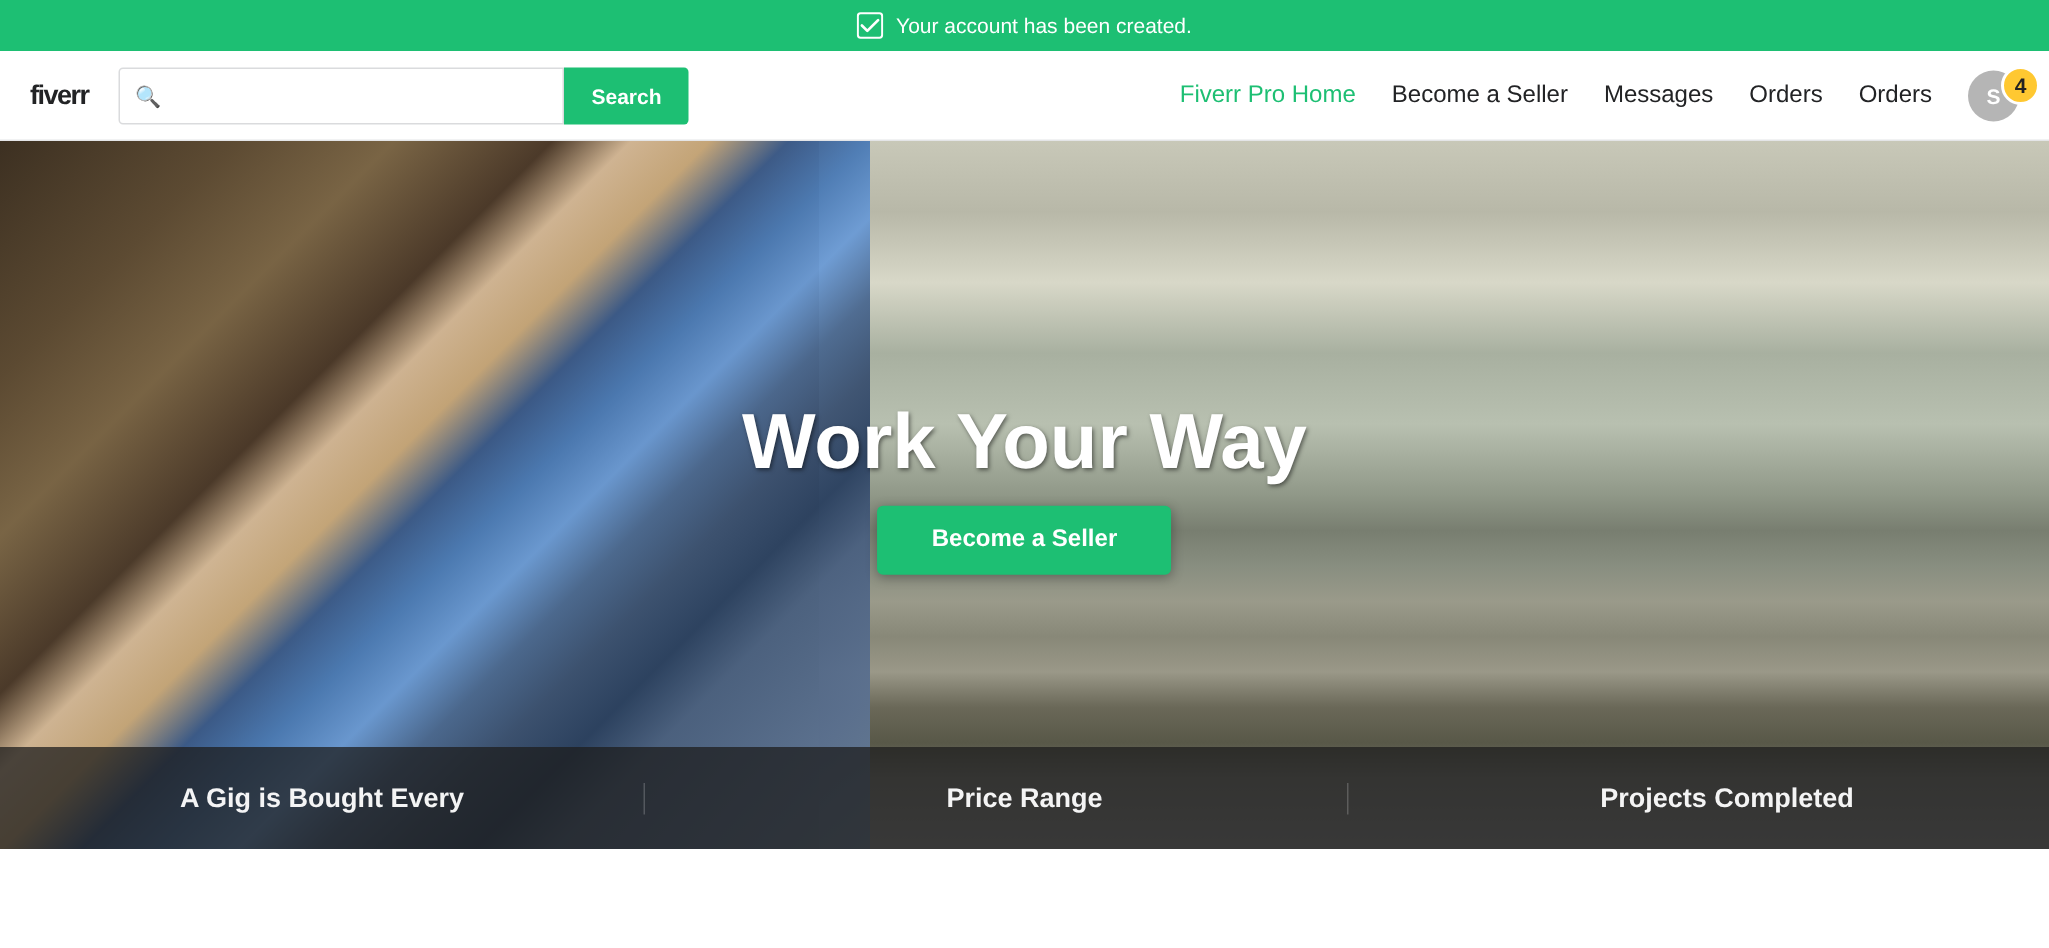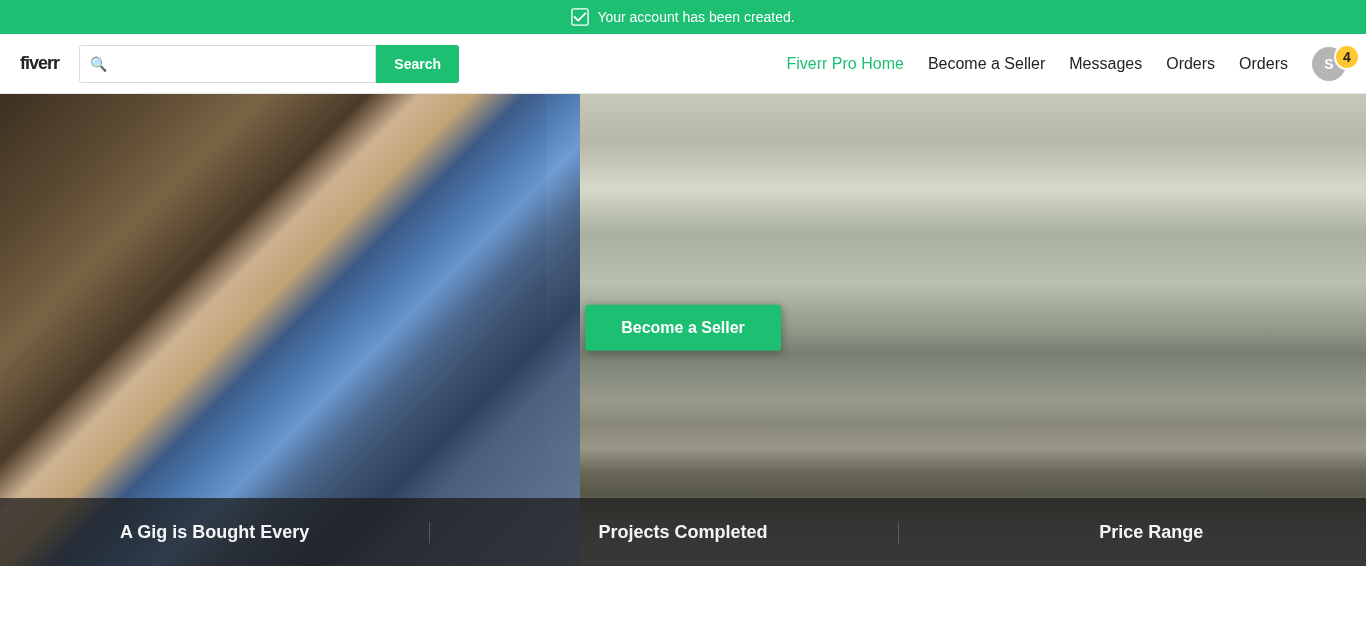--- a/index.html
+++ b/index.html
@@ -332,27 +332,28 @@
   <div id="notification-badge">4</div>
 </div>
 
 <div id="hero">
 
   <div id="hero-bg"></div>
   <div id="hero-kitchen"></div>
   <div id="hero-person"></div>
 
   <div id="hero-content">
+    <h1 id="hero-title">Work Your Way</h1>
     <button id="become-seller-btn">Become a Seller</button>
   </div>
 
   <div id="stats-bar">
     <div class="stat-item">
       <div class="stat-label">A Gig is Bought Every</div>
     </div>
     <div class="stat-item">
-      <div class="stat-label">Projects Completed</div>
+      <div class="stat-label">Price Range</div>
     </div>
     <div class="stat-item">
-      <div class="stat-label">Price Range</div>
+      <div class="stat-label">Projects Completed</div>
     </div>
   </div>
 </div>
 
 </body></html>

